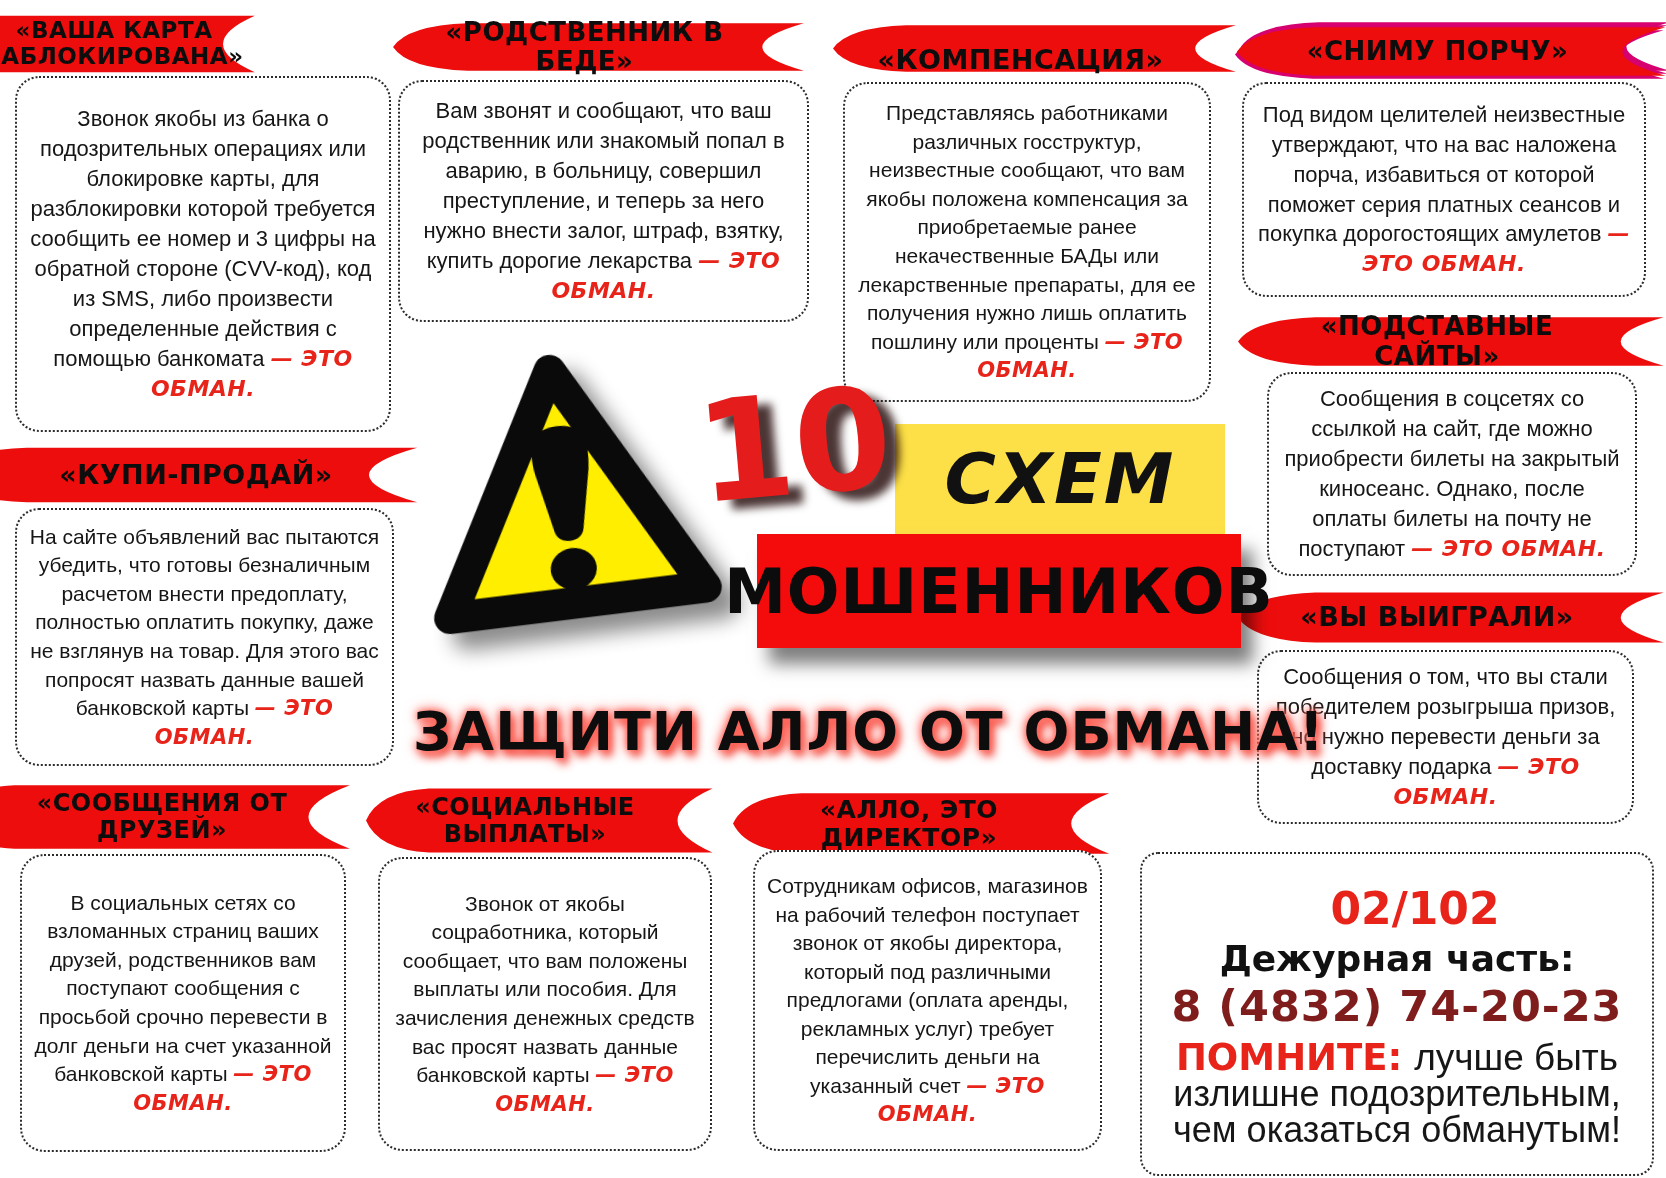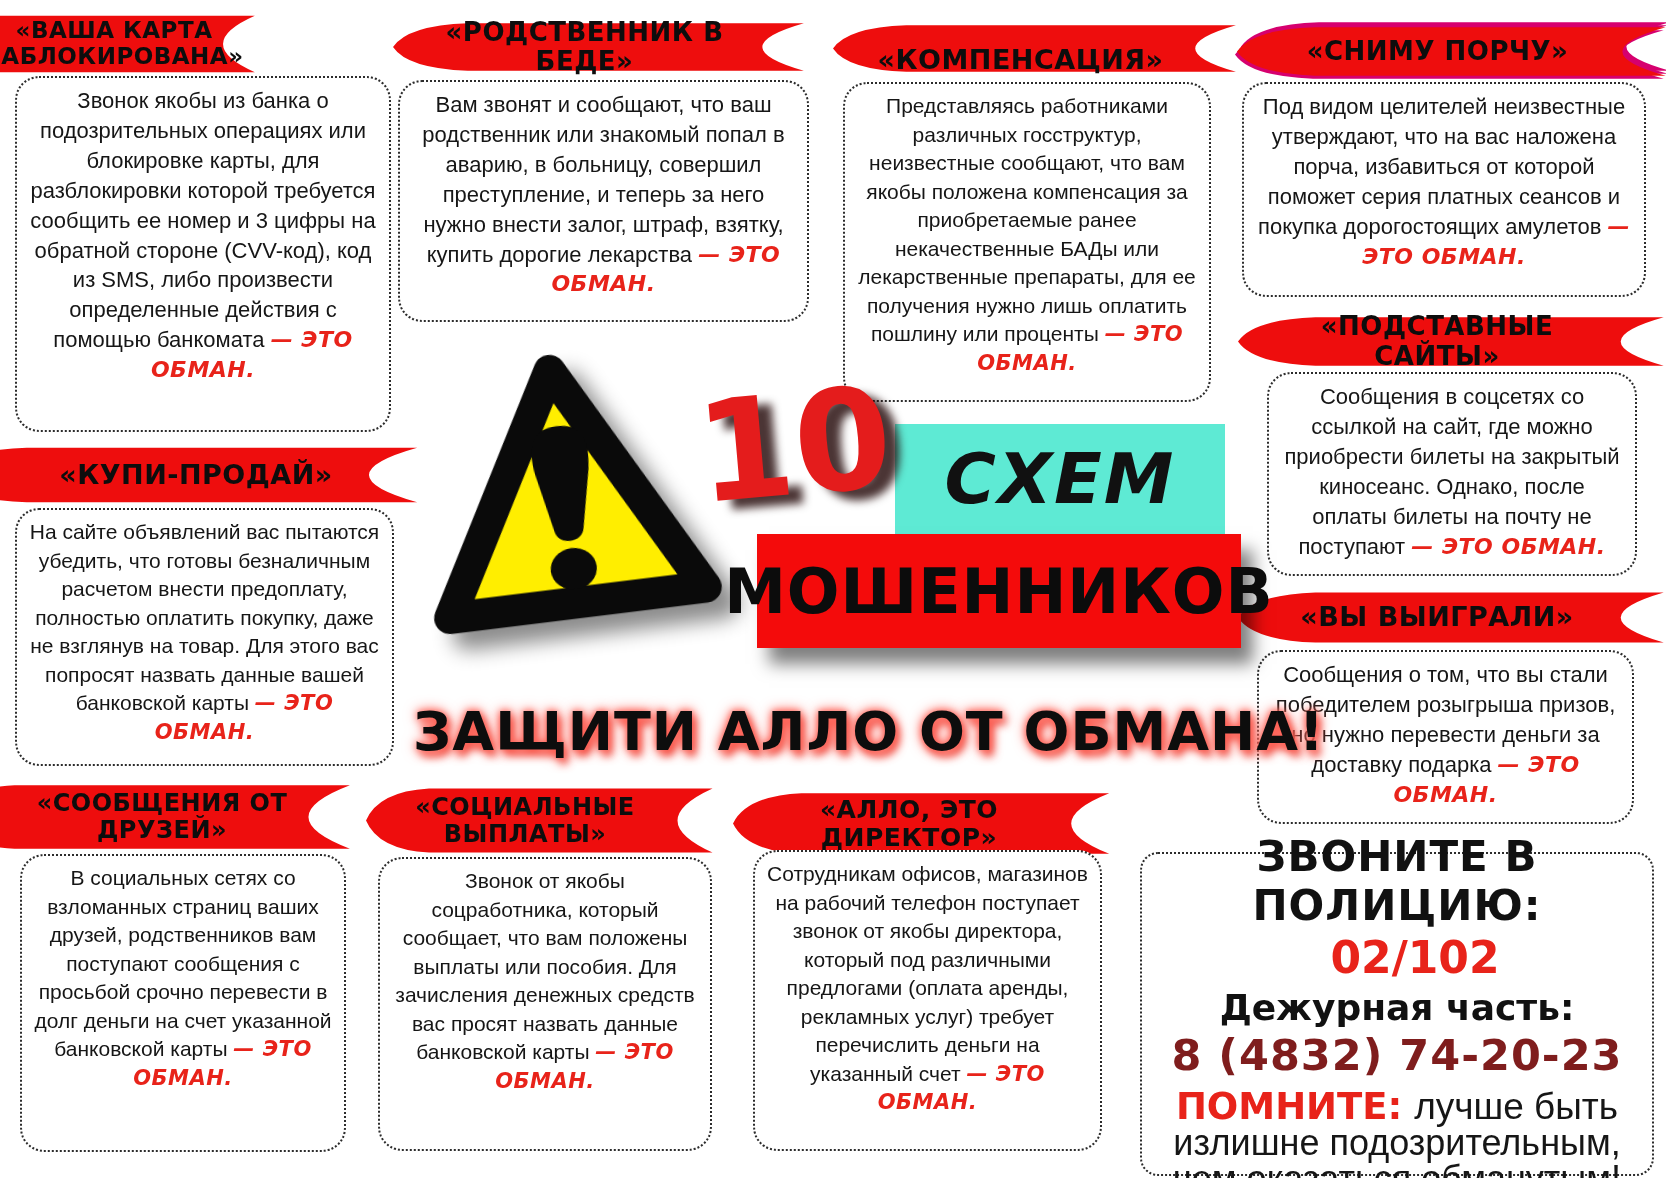--- a/index.html
+++ b/index.html
@@ -30,21 +30,21 @@
   .rb6 .ribbon-label{font-size:27px;padding:0 60px 0 90px;}
   .rb7{left:-60px;top:781px;width:414px;height:72px;}
   .rb7 .ribbon-label{font-size:24px;padding:0 55px 0 85px;}
   .rb8{left:366px;top:784px;width:350px;height:73px;}
   .rb8 .ribbon-label{font-size:24px;}
   .rb9{left:733px;top:789px;width:380px;height:69px;}
   .rb9 .ribbon-label{font-size:25px;padding:0 50px 0 22px;}
   
   .box{
     position:absolute;border:2px dotted #2c2c2c;border-radius:24px;
-    display:flex;justify-content:center;text-align:center;
+    display:flex;align-items:center;justify-content:center;text-align:center;
     color:#161616;background:#ffffff;
   }
   .box p{margin:0;padding:8px 12px;line-height:1.36;}
   .verdict{color:#e8231a;font-weight:700;font-style:italic;font-family:"DejaVu Sans",sans-serif;letter-spacing:.5px;}
   .bx0{left:15px;top:76px;width:372px;height:352px;font-size:22px;}
   .bx1{left:398px;top:80px;width:407px;height:238px;font-size:22px;}
   .bx2{left:843px;top:82px;width:364px;height:316px;font-size:21px;}
   .bx3{left:1242px;top:82px;width:400px;height:211px;font-size:22px;}
   .bx4{left:1267px;top:372px;width:366px;height:200px;font-size:22px;}
   .bx5{left:1257px;top:650px;width:373px;height:170px;font-size:22px;}
@@ -56,21 +56,21 @@
   .warn-tri{position:absolute;left:418px;top:330px;width:292px;height:318px;transform:rotate(-7deg);
     filter:drop-shadow(16px 18px 10px rgba(0,0,0,.45));}
   .warn-tri svg{width:100%;height:100%;}
   .num10{
     position:absolute;left:690px;top:372px;width:210px;height:170px;
     font-family:"DejaVu Sans",sans-serif;font-weight:800;font-size:140px;line-height:1.05;
     color:#e41c1c;text-align:center;transform:rotate(-5deg);
     text-shadow:14px 10px 9px rgba(30,3,3,.8);z-index:3;
   }
   .word-top{
-    position:absolute;left:895px;top:424px;width:330px;height:110px;background:#5eead4;
+    position:absolute;left:895px;top:424px;width:330px;height:110px;background:#fde047;
     display:flex;align-items:center;justify-content:center;
     font-family:"DejaVu Sans",sans-serif;font-weight:800;font-size:70px;color:#111;
     letter-spacing:2px;font-style:italic;z-index:2;
   }
   .word-bottom{
     position:absolute;left:757px;top:534px;width:484px;height:114px;background:#f40b0b;
     display:flex;align-items:center;justify-content:center;
     font-family:"DejaVu Sans",sans-serif;font-weight:800;font-size:62px;color:#0c0c0c;
     letter-spacing:1px;box-shadow:12px 16px 16px rgba(0,0,0,.5);z-index:2;
   }
@@ -231,21 +231,20 @@
       <path d="M60,30 C70,30 73,37 71,49 L66,73 C65,79 55,79 54,73 L49,49 C47,37 50,30 60,30 Z" fill="#0a0a0a"></path>
       <ellipse cx="60" cy="89" rx="9.5" ry="8.5" fill="#0a0a0a"></ellipse>
     </svg>
   </div>
   <div class="num10">10</div>
   <div class="word-top">СХЕМ</div>
   <div class="word-bottom">МОШЕННИКОВ</div>
   <div class="tagline">ЗАЩИТИ АЛЛО ОТ ОБМАНА!</div>
 
   <div class="police-box">
-    <div class="p-title">ЗВОНИТЕ В ПОЛИЦИЮ:</div>
     <div class="p-num">02/102</div>
     <div class="p-duty">Дежурная часть:</div>
     <div class="p-phone">8 (4832) 74-20-23</div>
     <div class="p-remember">
       <span class="p-rem-label">ПОМНИТЕ:</span>
       <span class="p-rem-rest">лучше быть</span>
     </div>
     <div class="p-rem-line">излишне подозрительным,</div>
     <div class="p-rem-line">чем оказаться обманутым!</div>
   </div>

